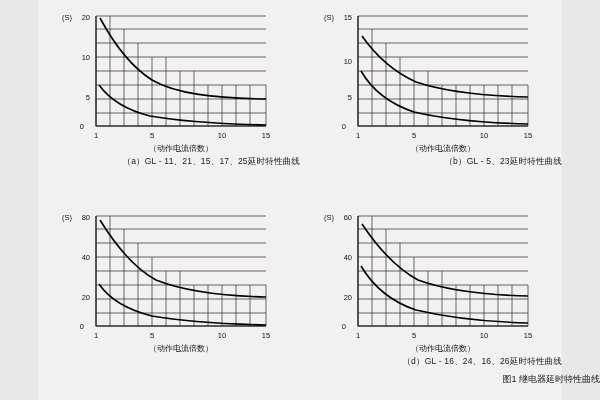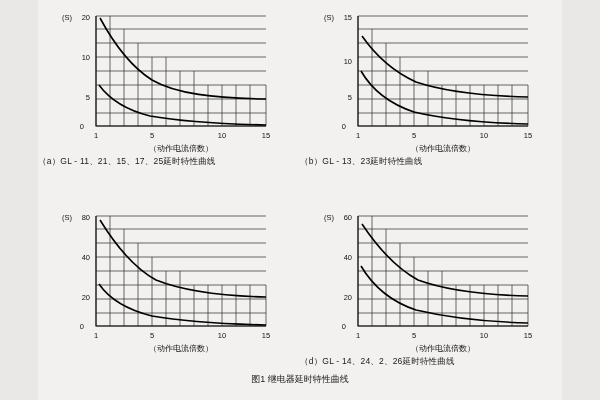--- a/index.html
+++ b/index.html
@@ -17,24 +17,24 @@
   .edge-l{position:absolute;left:0;top:0;width:38px;height:400px;background:#e9e8e6;}
   .edge-r{position:absolute;right:0;top:0;width:38px;height:400px;background:#e9e8e6;}
   .grid{
     position:absolute;left:38px;top:0;width:524px;height:400px;
     display:grid;grid-template-columns:1fr 1fr;grid-template-rows:1fr 1fr;
   }
   .cell{position:relative;}
   .chartwrap{position:absolute;left:0;top:4px;width:100%;height:150px;}
   .caption{
     position:absolute;left:0;top:156px;width:100%;
-    text-align:left;font-size:8.5px;color:#1a1a1a;letter-spacing:0.2px;
+    text-align:right;font-size:8.5px;color:#1a1a1a;letter-spacing:0.2px;
   }
   .figcap{
-    position:absolute;left:0;bottom:14px;width:600px;text-align:center;
+    position:absolute;left:0;bottom:14px;width:600px;text-align:right;
     font-size:9px;color:#1a1a1a;
   }
   svg{display:block;margin:0 auto;}
   .ax{stroke:#111;stroke-width:1.1;fill:none;}
   .gl{stroke:#2a2a2a;stroke-width:0.7;fill:none;}
   .curve{stroke:#000;stroke-width:1.6;fill:none;}
   .tk{font-size:7.5px;fill:#111;font-family:"Liberation Sans",sans-serif;}
   .unit{font-size:7.5px;fill:#111;font-family:"Liberation Sans",sans-serif;}
   .xlab{font-size:8px;fill:#111;font-family:"Liberation Sans",sans-serif;}
 </style>
@@ -128,21 +128,21 @@
           <text class="tk" x="46" y="96" text-anchor="end">5</text>
           <text class="tk" x="46" y="60" text-anchor="end">10</text>
           <text class="tk" x="46" y="16" text-anchor="end">15</text>
           <text class="tk" x="52" y="134" text-anchor="middle">1</text>
           <text class="tk" x="108" y="134" text-anchor="middle">5</text>
           <text class="tk" x="178" y="134" text-anchor="middle">10</text>
           <text class="tk" x="222" y="134" text-anchor="middle">15</text>
           <text class="xlab" x="137" y="147" text-anchor="middle">（动作电流倍数）</text>
         </svg>
       </div>
-      <div class="caption">（b）GL - 13、23延时特性曲线</div>
+      <div class="caption">（b）GL - 5、23延时特性曲线</div>
     </div>
 
     <div class="cell">
       <div class="chartwrap">
         <svg width="250" height="150" viewBox="0 0 250 150">
           <text class="unit" x="18" y="16">(S)</text>
           <g class="gl">
             <line x1="52" y1="122" x2="222" y2="122"></line>
             <line x1="52" y1="109" x2="222" y2="109"></line>
             <line x1="52" y1="95" x2="222" y2="95"></line>
@@ -217,19 +217,19 @@
           <text class="tk" x="46" y="96" text-anchor="end">20</text>
           <text class="tk" x="46" y="56" text-anchor="end">40</text>
           <text class="tk" x="46" y="16" text-anchor="end">60</text>
           <text class="tk" x="52" y="134" text-anchor="middle">1</text>
           <text class="tk" x="108" y="134" text-anchor="middle">5</text>
           <text class="tk" x="178" y="134" text-anchor="middle">10</text>
           <text class="tk" x="222" y="134" text-anchor="middle">15</text>
           <text class="xlab" x="137" y="147" text-anchor="middle">（动作电流倍数）</text>
         </svg>
       </div>
-      <div class="caption">（d）GL - 14、24、2、26延时特性曲线</div>
+      <div class="caption">（d）GL - 16、24、16、26延时特性曲线</div>
     </div>
 
   </div>
 
   <div class="figcap">图1 继电器延时特性曲线</div>
 </div>
 
 </body></html>

